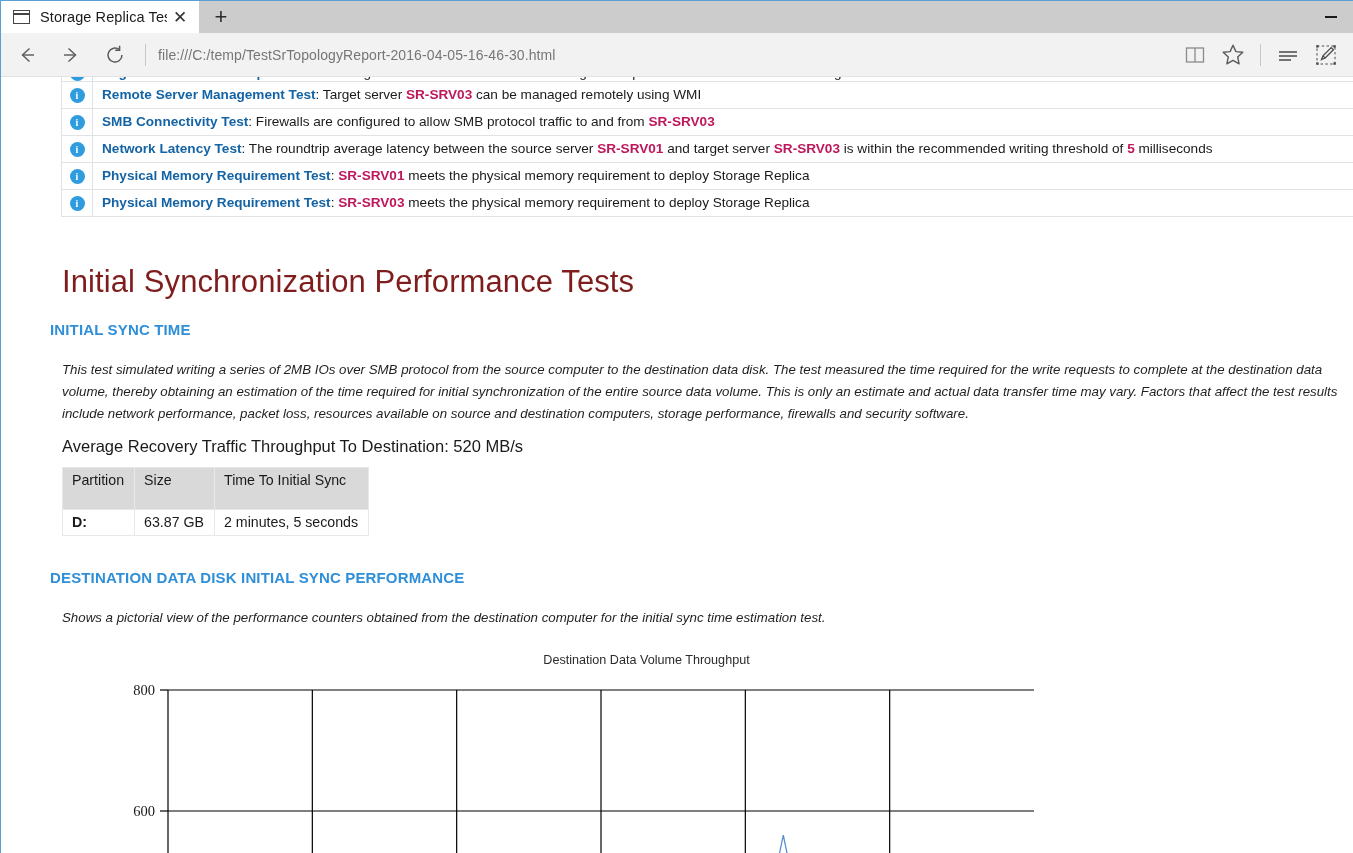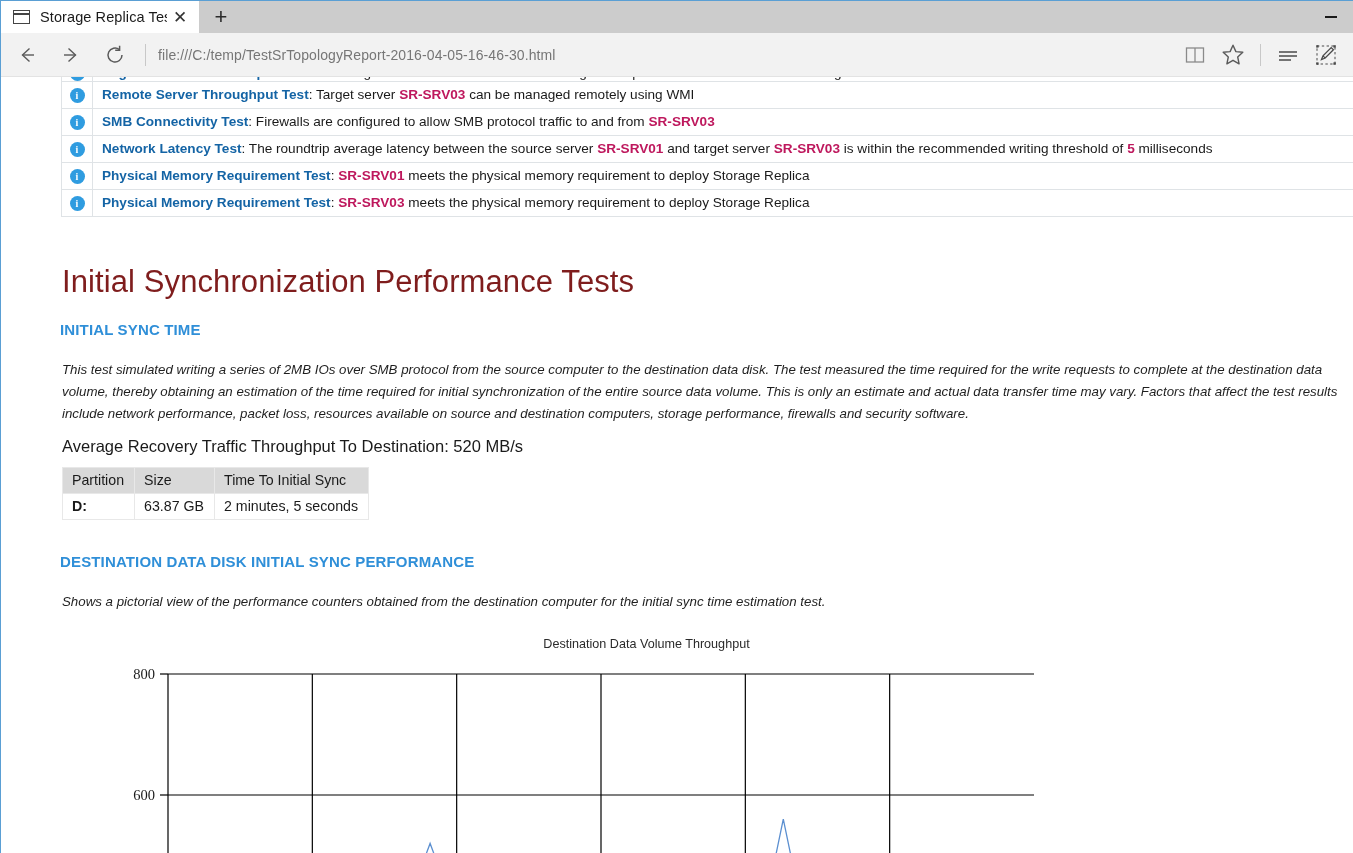--- a/index.html
+++ b/index.html
@@ -151,21 +151,21 @@
     font-size: 31px;
     letter-spacing: .1px;
     margin-left: 42px;
     margin-top: 47px;
   }
   h2.sub-h {
     color: #2f8fd8;
     font-size: 15px;
     font-weight: bold;
     letter-spacing: .15px;
-    margin-left: 40px;
+    margin-left: 30px;
     margin-top: 21px;
   }
   p.desc {
     font-style: italic;
     font-size: 13.3px;
     color: #1f1f1f;
     line-height: 1.65;
     width: 1281px;
     margin-left: 42px;
     margin-top: 21px;
@@ -182,21 +182,21 @@
     border-collapse: collapse;
     margin-left: 42px;
     margin-top: 11px;
     font-size: 14.2px;
   }
   table.sync th {
     background: #d9d9d9;
     font-weight: normal;
     text-align: left;
     color: #1a1a1a;
-    padding: 4px 10px 5px 9px;
+    padding: 4px 10px 21px 9px;
     border: 1px solid #e8e8e8;
   }
   table.sync td {
     background: #fff;
     padding: 4px 10px 5px 9px;
     border: 1px solid #e8e8e8;
     color: #1a1a1a;
   }
   table.sync td.part { font-weight: bold; }
 
@@ -287,21 +287,21 @@
   <div id="content">
 
     <table class="results">
       <tbody id="results-body">
           <tr class="row-clip" style="height: 14px;">
             <td class="ico"><span class="info-icon">i</span></td>
             <td><span class="tname">Log Volume Free Disk Space Test</span><span>: The log volume </span><b class="srv">L:</b><span> in </span><b class="srv">SR-SRV03</b><span> has enough free space to hold the recommended log volume size of </span><b class="srv">8GB</b></td>
           </tr>
           <tr>
             <td class="ico"><span class="info-icon">i</span></td>
-            <td><span class="tname">Remote Server Throughput Test</span><span>: Target server </span><b class="srv">SR-SRV03</b><span> can be managed remotely using WMI</span></td>
+            <td><span class="tname">Remote Server Management Test</span><span>: Target server </span><b class="srv">SR-SRV03</b><span> can be managed remotely using WMI</span></td>
           </tr>
           <tr>
             <td class="ico"><span class="info-icon">i</span></td>
             <td><span class="tname">SMB Connectivity Test</span><span>: Firewalls are configured to allow SMB protocol traffic to and from </span><b class="srv">SR-SRV03</b></td>
           </tr>
           <tr>
             <td class="ico"><span class="info-icon">i</span></td>
             <td><span class="tname">Network Latency Test</span><span>: The roundtrip average latency between the source server </span><b class="srv">SR-SRV01</b><span> and target server </span><b class="srv">SR-SRV03</b><span> is within the recommended writing threshold of </span><b class="srv">5</b><span> milliseconds</span></td>
           </tr>
           <tr>

